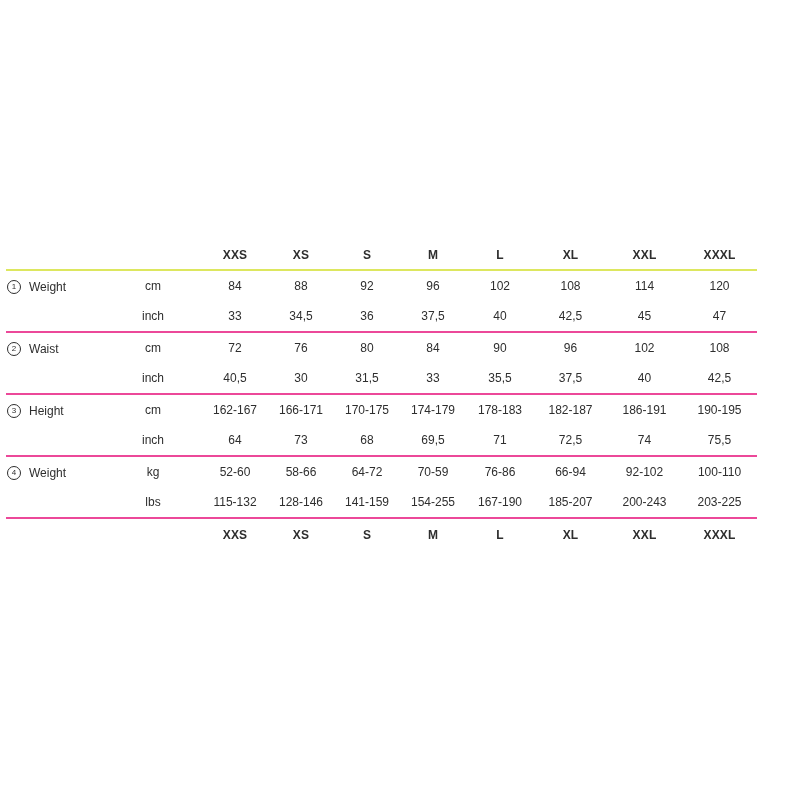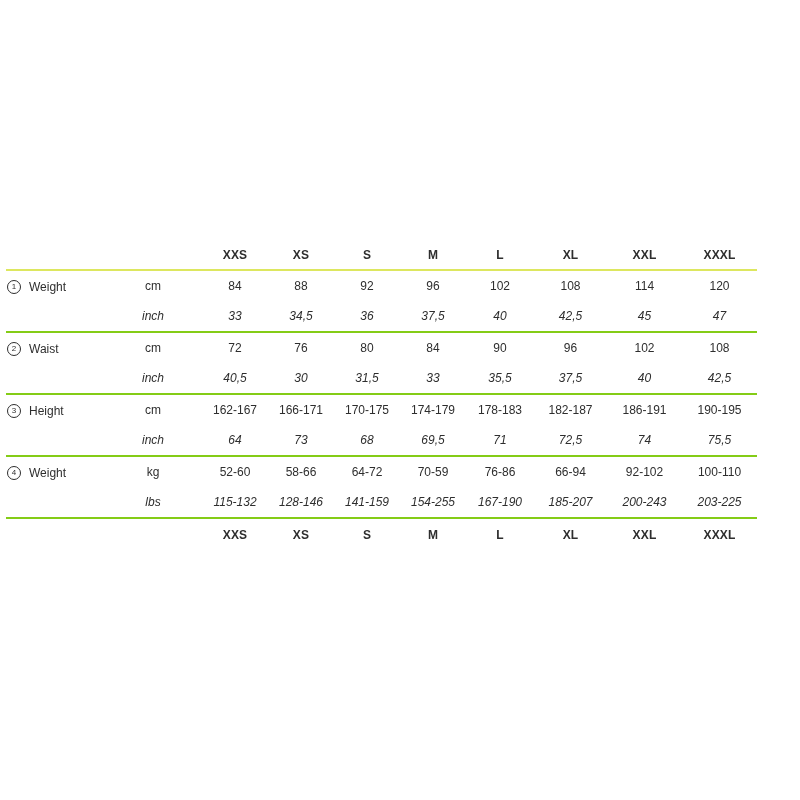--- a/index.html
+++ b/index.html
@@ -31,21 +31,21 @@
     white-space: nowrap;
   }
   thead tr { border-bottom: 2px solid #dde75f; }
   thead th {
     height: 30px;
     font-weight: 700;
     text-align: center;
     letter-spacing: 0.2px;
   }
   tbody tr { height: 31px; }
-  tbody tr.group-last { border-bottom: 2px solid #84cc16; font-style: italic; }
+  tbody tr.group-last { border-bottom: 2px solid #ec4899; }
   td.label-cell { vertical-align: top; text-align: left; }
   .label-wrap {
     height: 31px;
     display: flex;
     align-items: center;
     gap: 8px;
     padding-left: 1px;
   }
   .num-badge {
     width: 14px; height: 14px;

